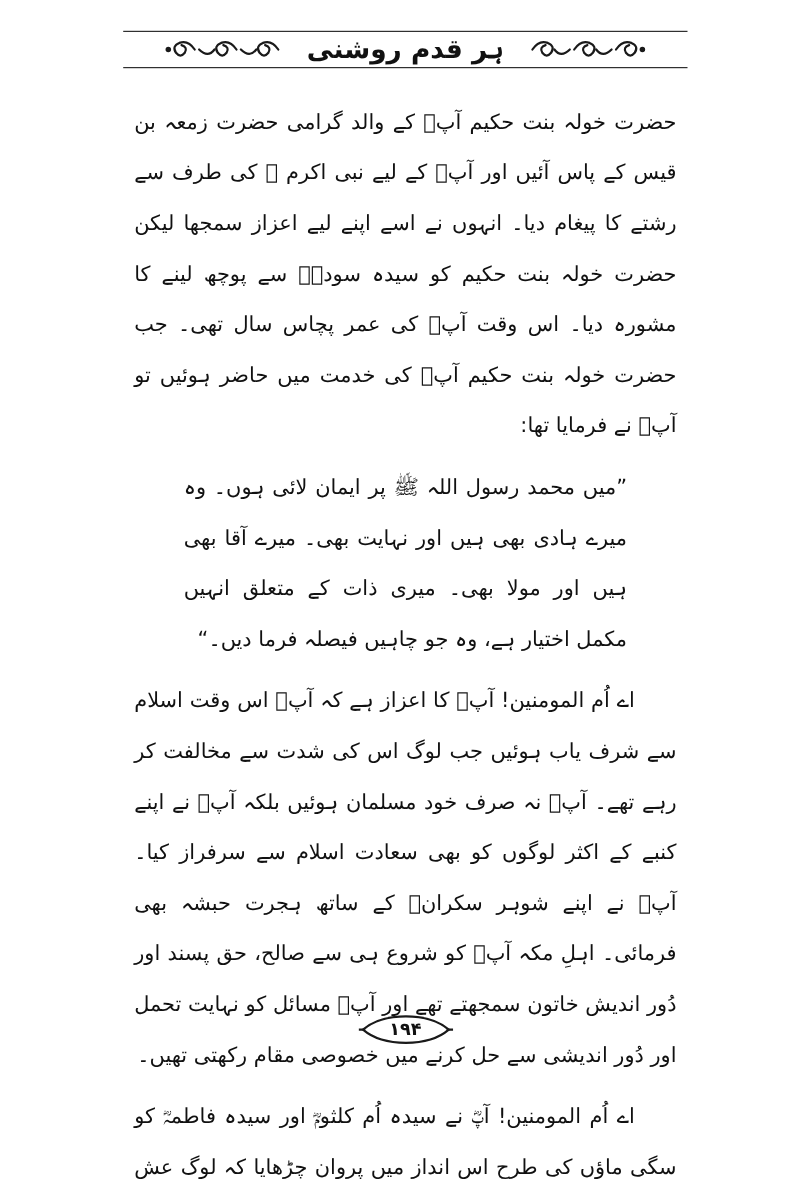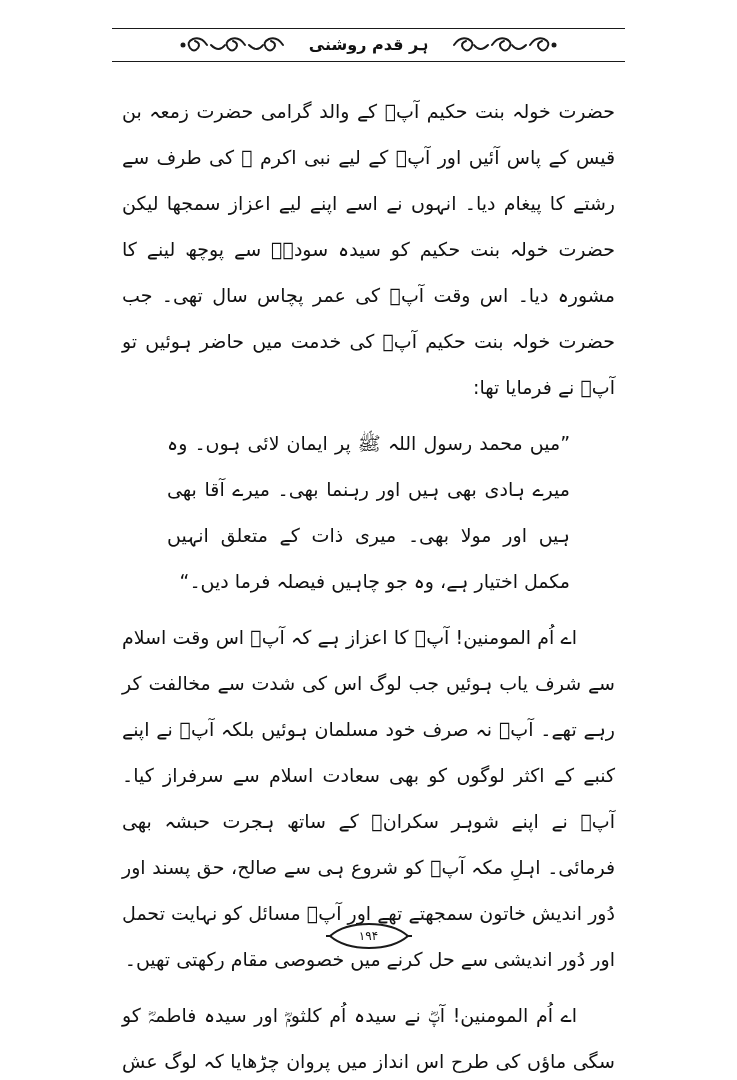--- a/index.html
+++ b/index.html
@@ -25,21 +25,21 @@
   .header-band{
     display:flex;
     align-items:center;
     justify-content:center;
     gap:14px;
     height:30px;
     margin:1px 0;
   }
   .flourish{flex:0 0 auto;display:block;}
   .page-title{
-    font-size:16px;
+    font-size:24px;
     font-weight:bold;
     white-space:nowrap;
     line-height:1;
     padding:0 6px;
   }
   
   .text-block{
     position:absolute;
     top:78px;
     right:112px;
@@ -66,22 +66,22 @@
   .folio-inner{
     position:relative;
     width:86px;height:32px;
     display:flex;
     align-items:center;
     justify-content:center;
   }
   .folio-shape{position:absolute;inset:0;}
   .folio-number{
     position:relative;
-    font-size:12px;
-    font-weight:normal;
+    font-size:16px;
+    font-weight:bold;
     line-height:1;
     direction:rtl;
   }
 </style>
 </head>
 <body>
 
 <div class="page">
 
   <div class="header">
@@ -111,21 +111,21 @@
           <circle cx="106" cy="13" r="2.5" fill="#1a1a1a" stroke="none"></circle>
         </g>
       </svg>
 
     </div>
     <div class="rule"></div>
   </div>
 
   <div class="text-block">
     <p class="para">حضرت خولہ بنت حکیم آپؓ کے والد گرامی حضرت زمعہ بن قیس کے پاس آئیں اور آپؓ کے لیے نبی اکرم ﷺ کی طرف سے رشتے کا پیغام دیا۔ انہوں نے اسے اپنے لیے اعزاز سمجھا لیکن حضرت خولہ بنت حکیم کو سیدہ سودہؓ سے پوچھ لینے کا مشورہ دیا۔ اس وقت آپؓ کی عمر پچاس سال تھی۔ جب حضرت خولہ بنت حکیم آپؓ کی خدمت میں حاضر ہوئیں تو آپؓ نے فرمایا تھا:</p>
-    <p class="para quote">”میں محمد رسول اللہ ﷺ پر ایمان لائی ہوں۔ وہ میرے ہادی بھی ہیں اور رہنما بھی۔ میرے آقا بھی ہیں اور مولا بھی۔ میری ذات کے متعلق انہیں مکمل اختیار ہے، وہ جو چاہیں فیصلہ فرما دیں۔“</p>
+    <p class="para quote">”میں محمد رسول اللہ ﷺ پر ایمان لائی ہوں۔ وہ میرے ہادی بھی ہیں اور نہایت بھی۔ میرے آقا بھی ہیں اور مولا بھی۔ میری ذات کے متعلق انہیں مکمل اختیار ہے، وہ جو چاہیں فیصلہ فرما دیں۔“</p>
     <p class="para indented">اے اُم المومنین! آپؓ کا اعزاز ہے کہ آپؓ اس وقت اسلام سے شرف یاب ہوئیں جب لوگ اس کی شدت سے مخالفت کر رہے تھے۔ آپؓ نہ صرف خود مسلمان ہوئیں بلکہ آپؓ نے اپنے کنبے کے اکثر لوگوں کو بھی سعادت اسلام سے سرفراز کیا۔ آپؓ نے اپنے شوہر سکرانؓ کے ساتھ ہجرت حبشہ بھی فرمائی۔ اہلِ مکہ آپؓ کو شروع ہی سے صالح، حق پسند اور دُور اندیش خاتون سمجھتے تھے اور آپؓ مسائل کو نہایت تحمل اور دُور اندیشی سے حل کرنے میں خصوصی مقام رکھتی تھیں۔</p>
     <p class="para indented">اے اُم المومنین! آپؓ نے سیدہ اُم کلثومؓ اور سیدہ فاطمہؓ کو سگی ماؤں کی طرح اس انداز میں پروان چڑھایا کہ لوگ عش عش کر اُٹھے۔ آپؓ نے آقائے نامدار ﷺ کو گھر کی سبھی فکروں سے آزاد کر دیا جس پر آپ ﷺ نے تبلیغِ دین بھرپور</p>
   </div>
 
   <div class="folio">
     <div class="folio-inner">
       <svg class="folio-shape" width="86" height="32" viewBox="0 0 86 32">
         <path d="M4 16 Q 18 4 43 4 Q 68 4 82 16 Q 68 28 43 28 Q 18 28 4 16 Z" fill="none" stroke="#1a1a1a" stroke-width="2"></path>
         <path d="M0 16 h6 M80 16 h6" stroke="#1a1a1a" stroke-width="2"></path>
       </svg>

